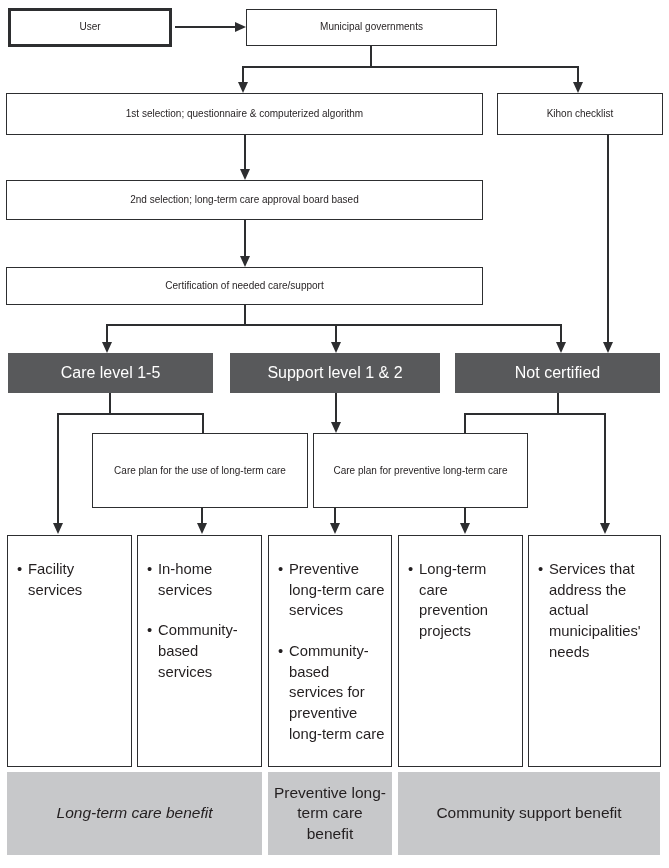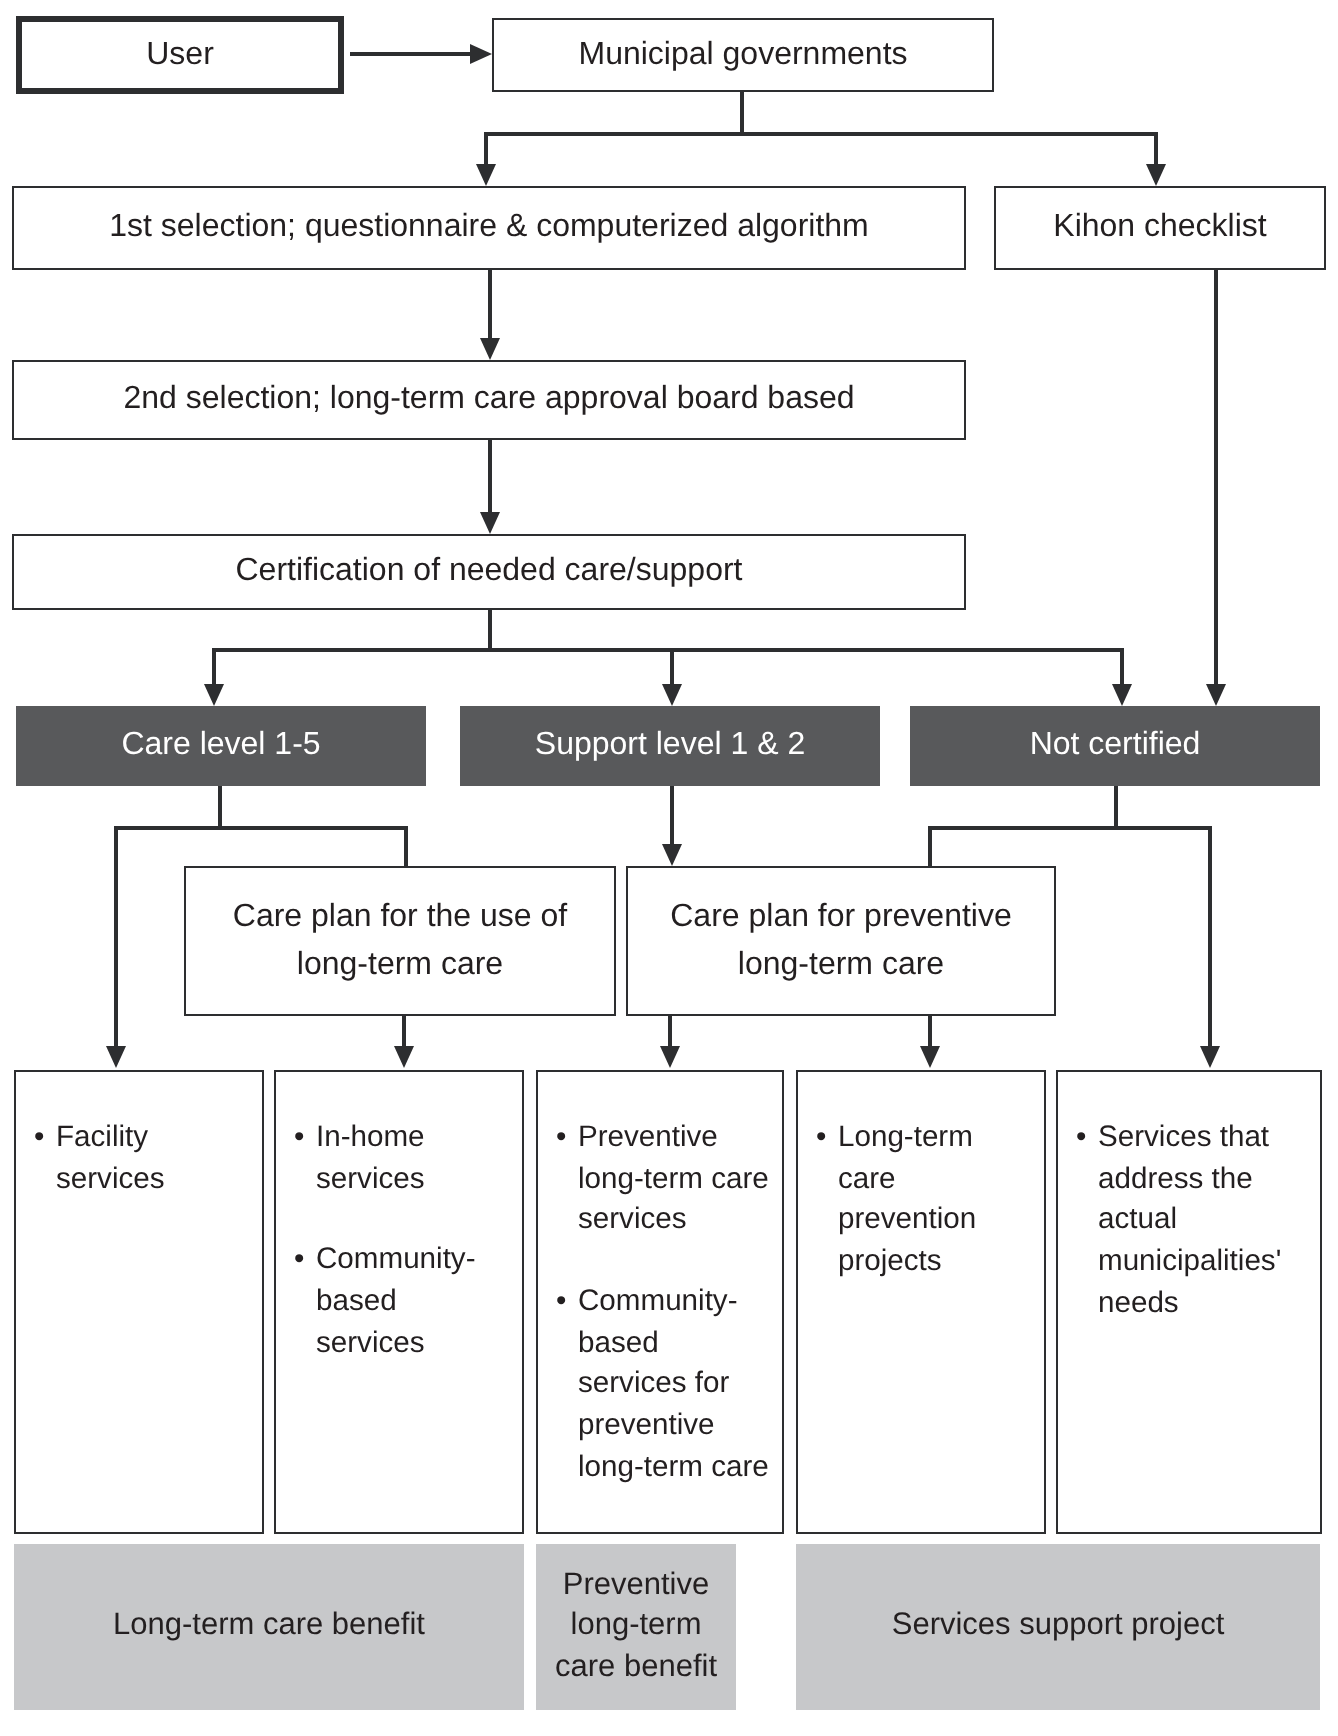--- a/index.html
+++ b/index.html
@@ -4,21 +4,21 @@
 <style>
   html,body { margin:0; padding:0; background:#ffffff; }
   .stage {
     position:relative; width:669px; height:868px; background:#ffffff;
     font-family:"Liberation Sans", sans-serif; color:#231f20;
     overflow:hidden;
   }
   .box {
     position:absolute; background:#ffffff; border:1.5px solid #2d2e30;
     box-sizing:border-box; display:flex; align-items:center; justify-content:center;
-    text-align:center; font-size:16px; line-height:1.25;
+    text-align:center; font-size:10px; line-height:1.25;
   }
   .box.thick { border-width:3px; }
   .dark {
     position:absolute; background:#58595b; color:#ffffff; box-sizing:border-box;
     display:flex; align-items:center; justify-content:center; font-size:16px;
   }
   .plan { line-height:1.5; padding:4px 8px; }
   .svc {
     position:absolute; background:#ffffff; border:1.5px solid #2d2e30;
     box-sizing:border-box; padding:23px 5px 0 9px; font-size:14.8px; line-height:1.4;
@@ -158,23 +158,23 @@
     <ul>
       <li><span>Services that address the actual municipalities' needs</span></li>
     </ul>
   </div>
   <div class="svc" style="left:398px; top:535px; width:125px; height:232px;">
     <ul>
       <li><span>Long-term care prevention projects</span></li>
     </ul>
   </div>
 
-  <div class="gray" style="left:7px; top:772px; width:255px; height:83px;">
+  <div class="gray" style="left:7px; top:772px; width:255px; height:83px;font-style:italic;">
     <span>Long-term care benefit</span>
   </div>
-  <div class="gray" style="left:268px; top:772px; width:100px; height:83px;">
+  <div class="gray" style="left:268px; top:772px; width:124px; height:83px;">
     <span>Preventive long-term care benefit</span>
   </div>
   <div class="gray" style="left:398px; top:772px; width:262px; height:83px;">
-    <span>Services support project</span>
+    <span>Community support benefit</span>
   </div>
 
 </div>
 
 </body></html>

